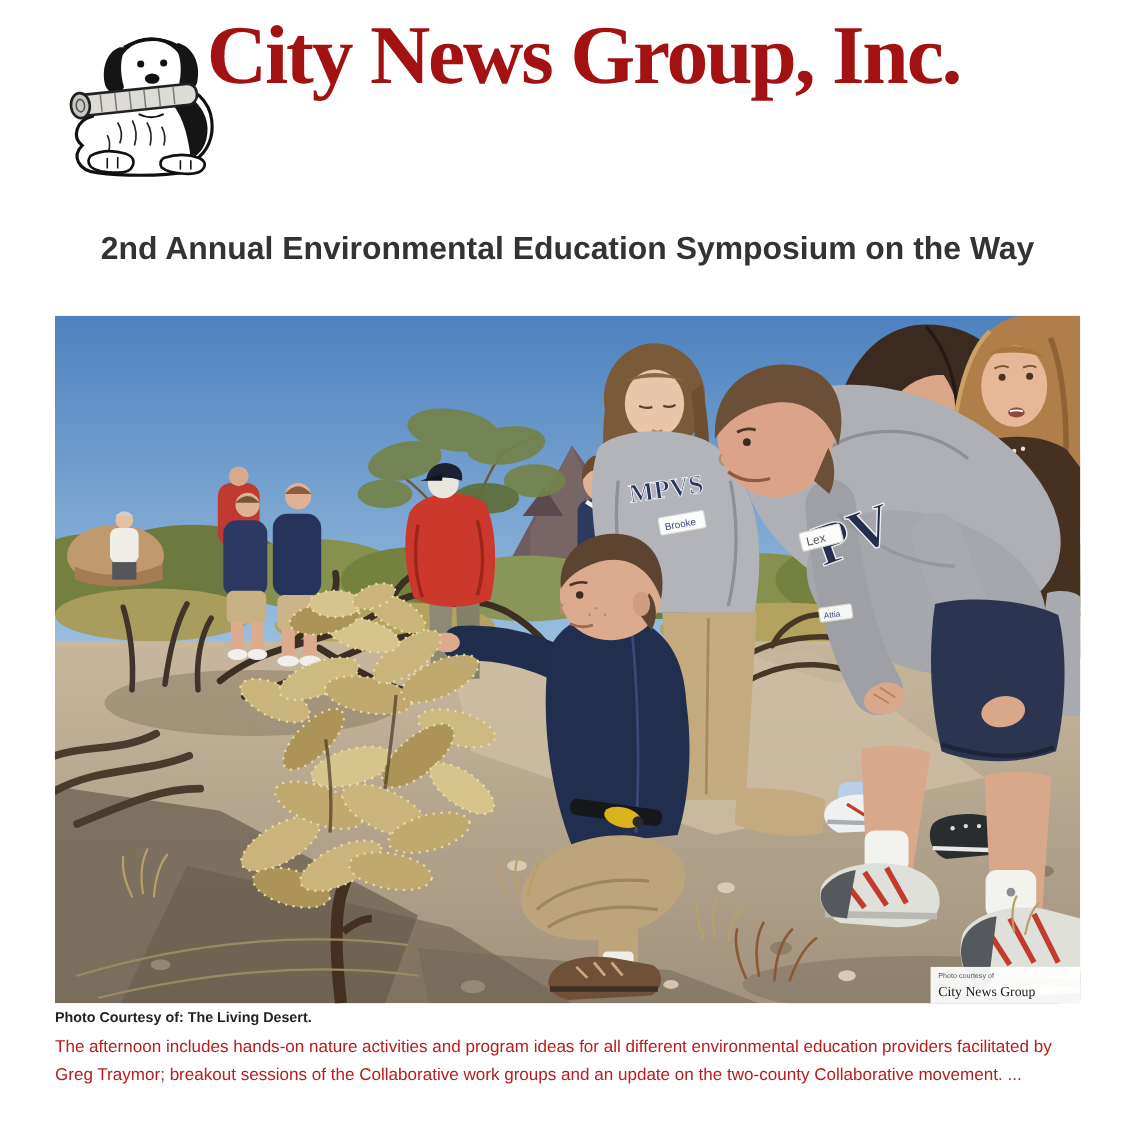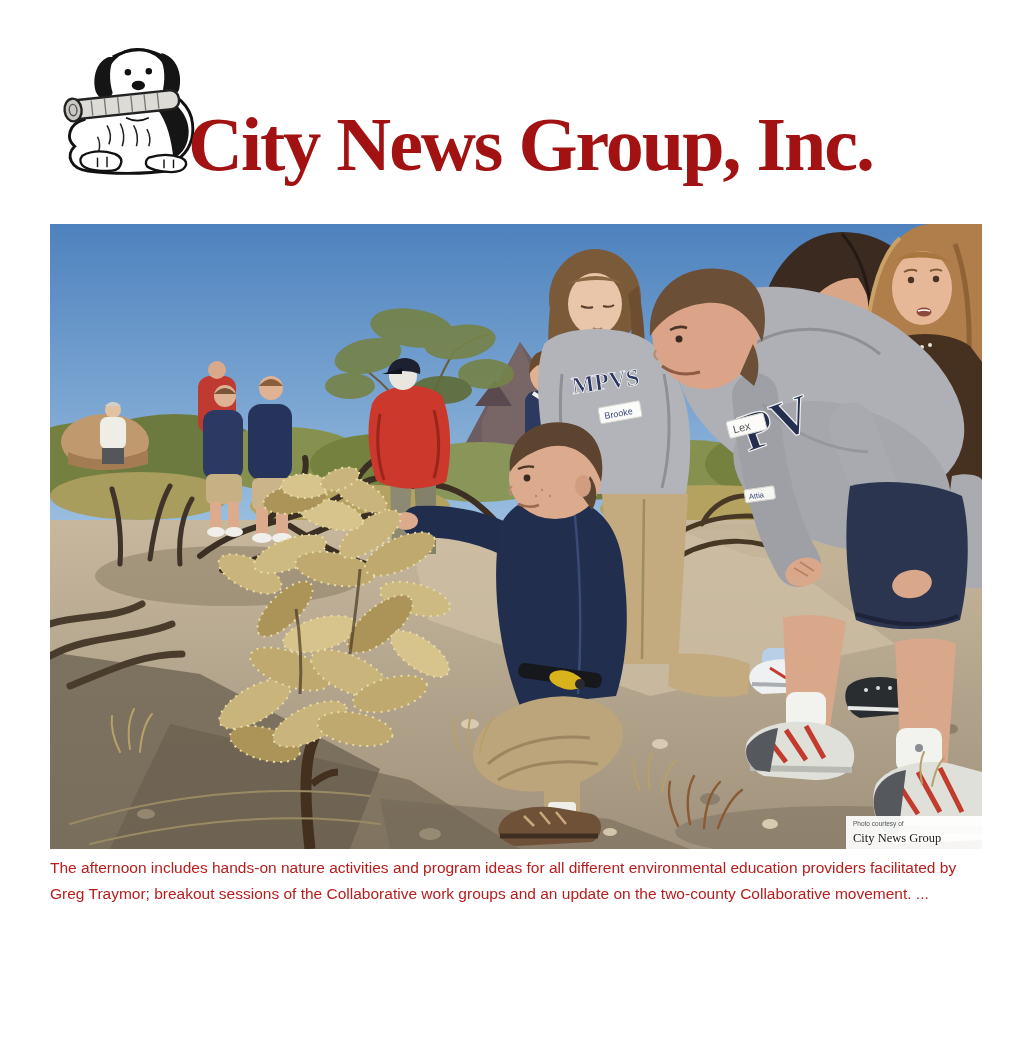--- a/index.html
+++ b/index.html
@@ -1,19 +1,19 @@
 <!DOCTYPE html>
 <html><head>
 <meta charset="utf-8">
 <style>
   html,body{margin:0;padding:0;background:#ffffff;}
   body{width:1032px;height:1040px;overflow:hidden;font-family:"Liberation Sans",sans-serif;}
   .page{width:932px;margin:0 auto;padding-top:12px;}
   
-  .logo-row{display:flex;align-items:flex-end;height:170px;}
+  .logo-row{display:flex;align-items:flex-start;height:170px;}
   .dog-svg{width:152px;height:156px;flex:0 0 auto;}
   .logo-text{
     font-family:"Liberation Serif",serif;font-weight:bold;color:#a31212;
     font-size:76px;letter-spacing:-2px;white-space:nowrap;margin-left:-14px;line-height:1;
   }
   
   .headline{
     font-size:29px;line-height:37px;font-weight:bold;color:#333333;
     text-align:center;max-width:878px;margin:26px auto 0;
   }
@@ -77,20 +77,21 @@
           <path d="M100,69 v18"></path>
             <path d="M114,69 v17"></path>
         </g>
       </g>
 
       <path d="M80,92 q12,6 24,0" fill="none" stroke="#111111" stroke-width="2"></path>
     </svg>
     <div class="logo-text">City News Group, Inc.</div>
   </div>
 
+  <h1 class="headline">2nd Annual Environmental Education Symposium on the Way</h1>
 
   <div class="photo-wrap">
     <svg class="scene" viewBox="0 0 932 625" preserveAspectRatio="none">
       <defs>
         <linearGradient id="skyG" x1="0" y1="0" x2="0" y2="1">
           <stop offset="0" stop-color="#4e82be"></stop>
             <stop offset="1" stop-color="#9cc0e0"></stop>
         </linearGradient>
         <linearGradient id="groundG" x1="0" y1="0" x2="0" y2="1">
           <stop offset="0" stop-color="#c6b79d"></stop>
@@ -430,15 +431,16 @@
       </g>
 
       <g>
         <rect x="796" y="592" width="136" height="33" fill="#ffffff" opacity="0.92"></rect>
         <text x="803" y="602" font-size="6.5" fill="#555555">Photo courtesy of</text>
         <text x="803" y="618" font-family="Liberation Serif, serif" font-size="12.5" fill="#1a1a1a">City News Group</text>
       </g>
     </svg>
   </div>
 
+  <div class="caption">Photo Courtesy of: The Living Desert.</div>
   <div class="body-text">The afternoon includes hands-on nature activities and program ideas for all different environmental education providers facilitated by Greg Traymor; breakout sessions of the Collaborative work groups and an update on the two-county Collaborative movement. ...</div>
 
 </div>
 
 </body></html>

